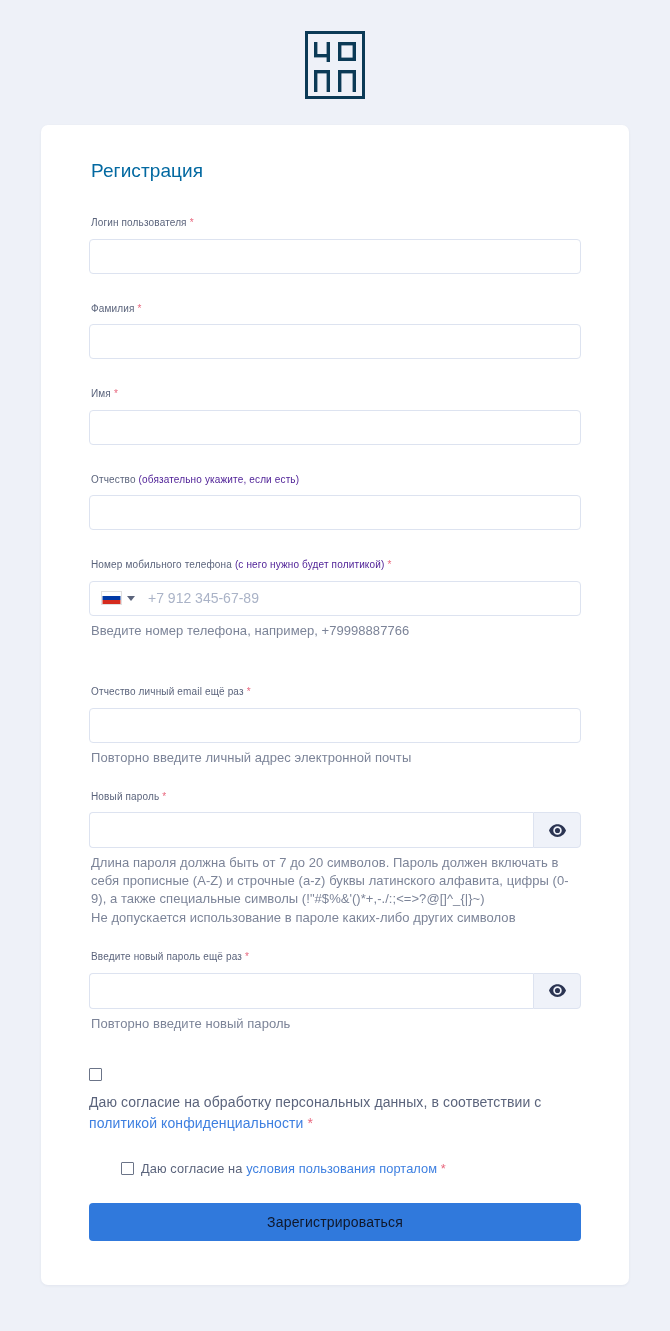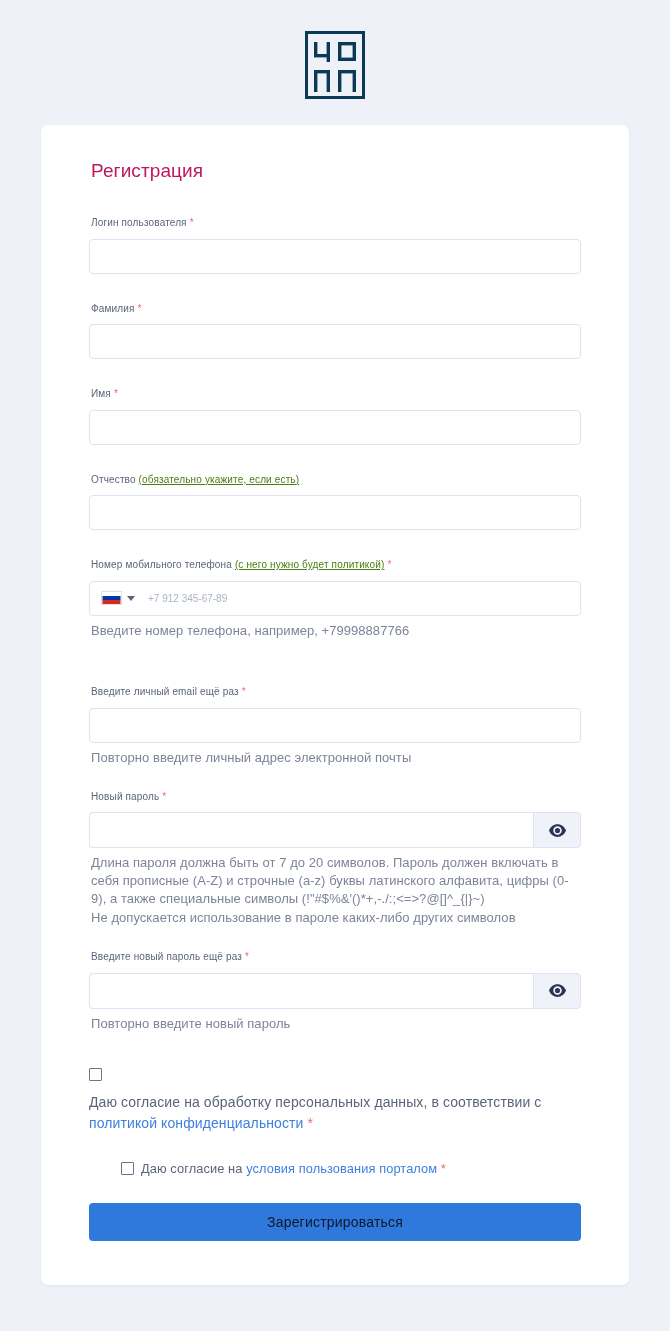--- a/index.html
+++ b/index.html
@@ -39,36 +39,36 @@
     width: 588px;
     margin: 0 auto;
     background: #ffffff;
     border-radius: 7px;
     box-shadow: 0 1px 3px rgba(40,55,90,0.06);
     padding: 35px 48px 44px 48px;
   }
 
   .page-title {
     font-size: 19px;
-    color: #be185d;
+    color: #0369a1;
     font-weight: 400;
     margin: 0 0 34px 2px;
     letter-spacing: .1px;
   }
 
   
   .field { margin-bottom: 0; }
   .label {
     font-size: 10px;
     color: #5b647c;
     margin: 0 0 9px 2px;
     line-height: 1.35;
     letter-spacing: .15px;
   }
-  .hint-green { color: #4d7c0f; text-decoration: underline; }
+  .hint-green { color: #4c1d95; }
   .req { color: #e8677e; }
 
   .input {
     display: block;
     width: 100%;
     height: 35px;
     border: 1px solid #dde3f0;
     border-radius: 4px;
     background: #fff;
     font-size: 13px;
@@ -119,21 +119,21 @@
   .caret {
     width: 0; height: 0;
     border-left: 4px solid transparent;
     border-right: 4px solid transparent;
     border-top: 5px solid #5b647c;
   }
   .phone-input {
     flex: 1;
     border: none;
     outline: none;
-    font-size: 10px;
+    font-size: 14px;
     color: #c2410c;
     padding: 0 10px 0 4px;
     background: transparent;
     font-family: inherit;
   }
   .phone-input::placeholder { color: #aab3c7; }
 
   
   .pw-row {
     display: flex;
@@ -311,21 +311,21 @@
 
   <div class="gap-md"></div>
 
   
 
   <div class="gap-md"></div>
 
   
   <div class="field">
     <div class="label">
-      <span>Введите личный email ещё раз</span>
+      <span>Отчество личный email ещё раз</span>
       <span class="req">*</span>
     </div>
     <input class="input" type="email" placeholder="" style="">
     <div class="helper">Повторно введите личный адрес электронной почты</div>
   </div>
 
   <div class="gap-md"></div>
 
   
   <div class="field">

